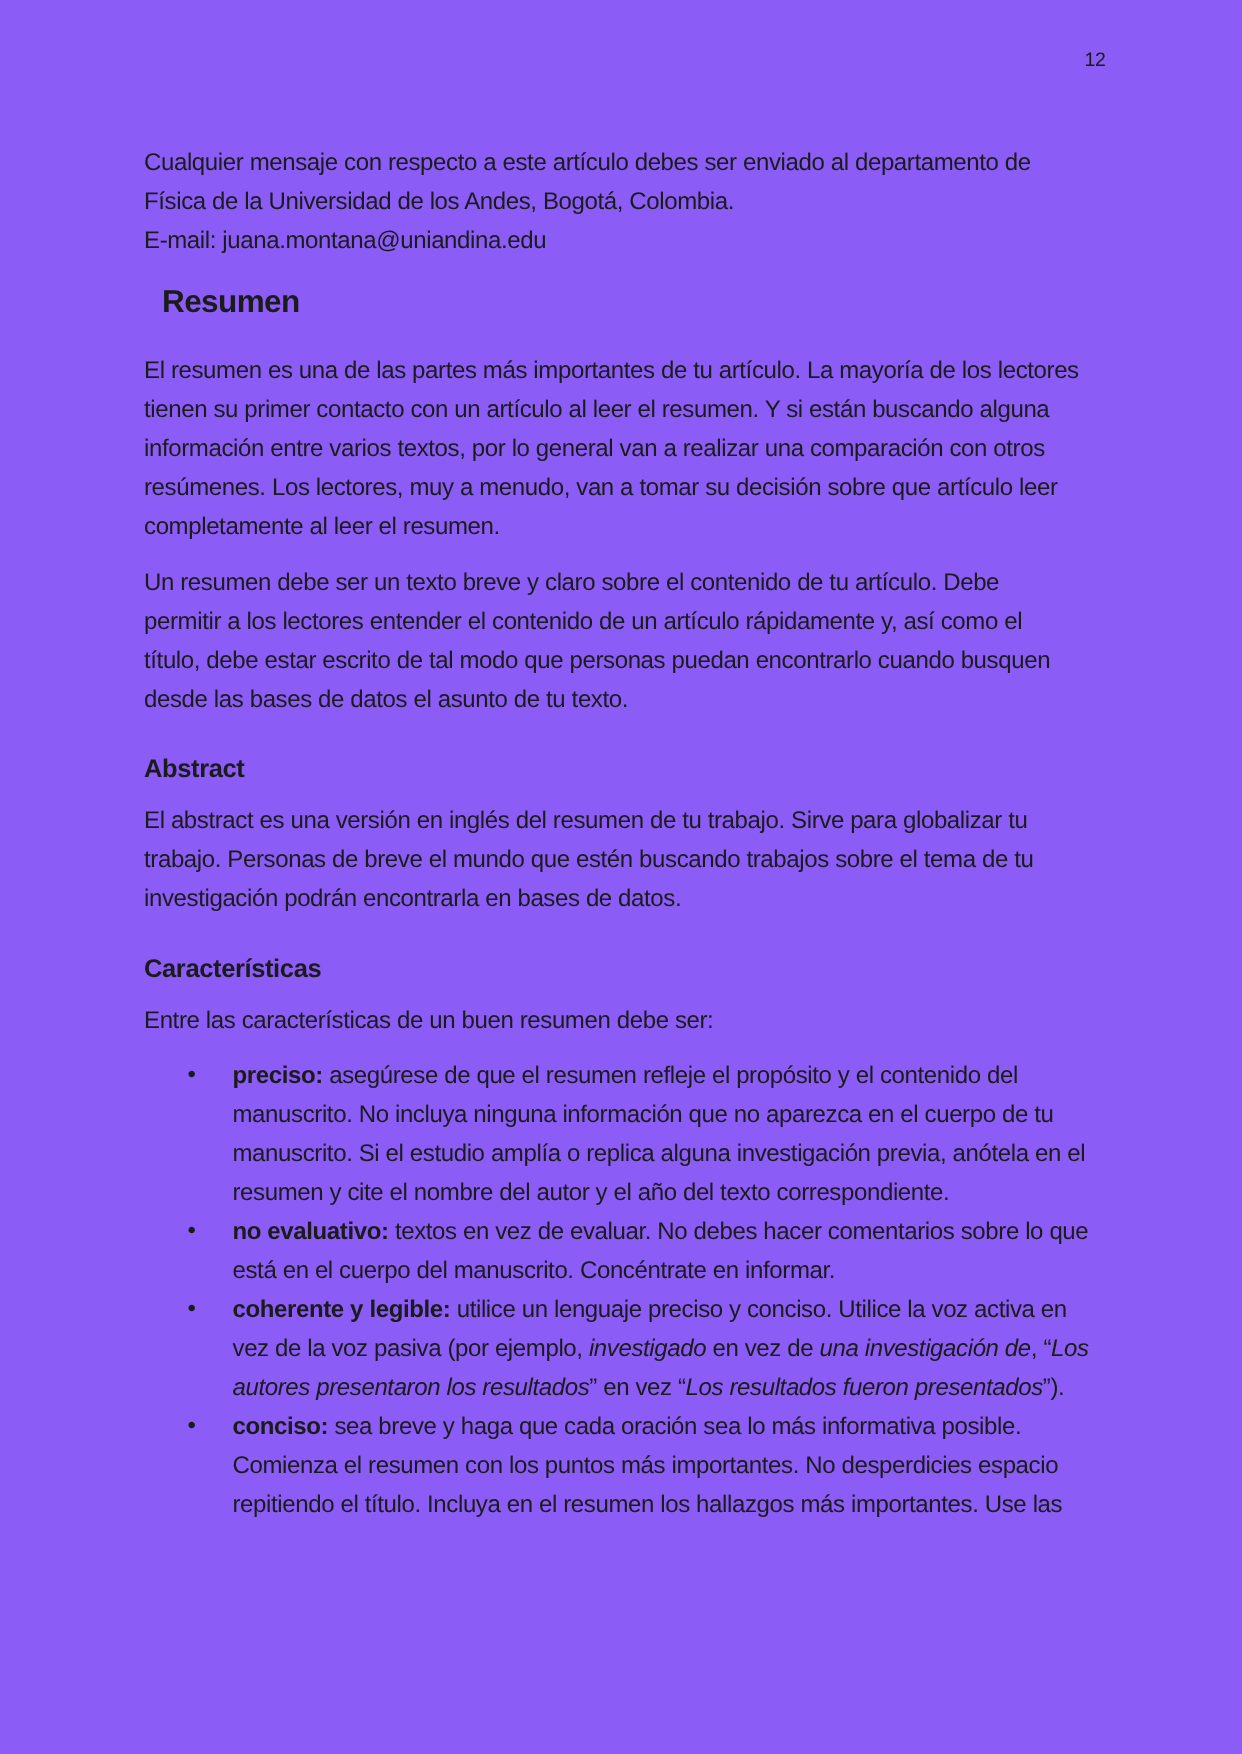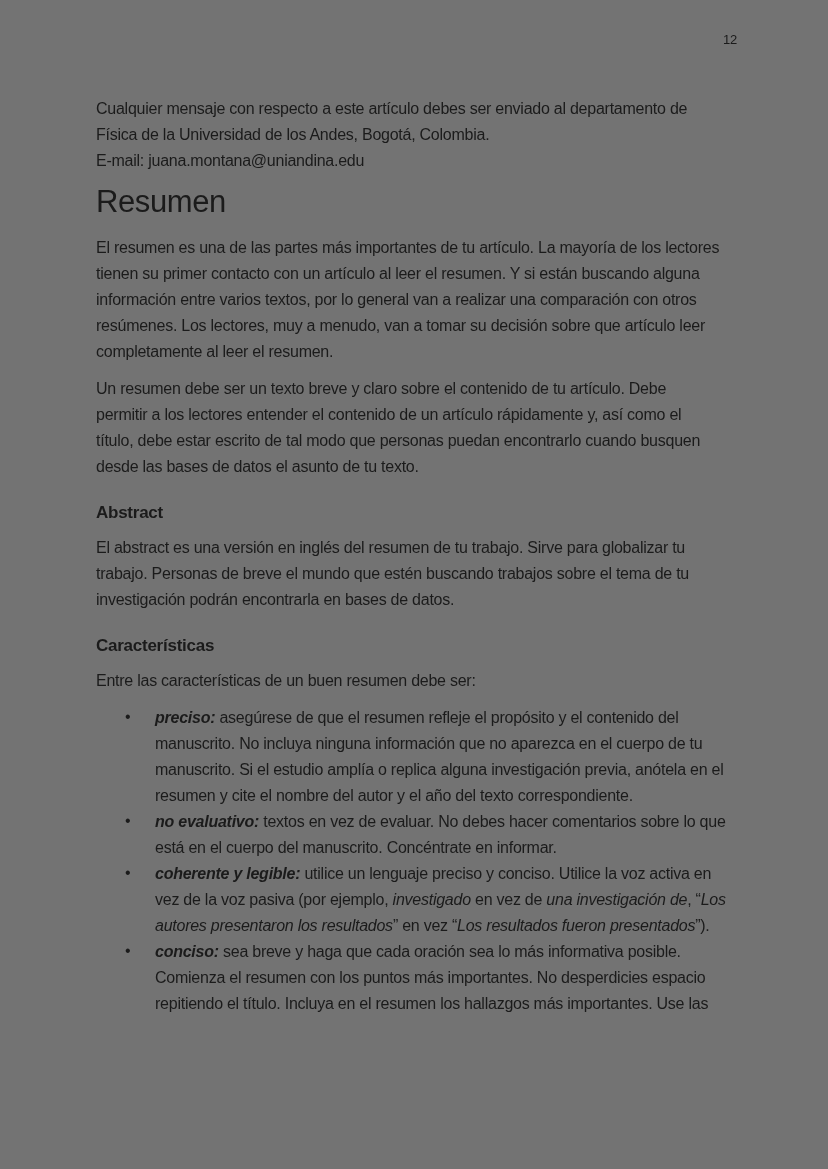--- a/index.html
+++ b/index.html
@@ -9,21 +9,21 @@
   body {
     width: 828px;
     height: 1169px;
     background: #ffffff;
     font-family: "Liberation Sans", sans-serif;
   }
   .page {
     position: relative;
     width: 828px;
     height: 1169px;
-    background: #737373;
+    background: #8b5cf6;
     color: #1b1b1b;
     overflow: hidden;
   }
   .page-number {
     position: absolute;
     top: 32px;
     right: 91px;
     font-size: 13px;
     letter-spacing: -0.2px;
   }
@@ -33,25 +33,25 @@
     left: 96px;
     width: 640px;
     font-size: 16px;
     line-height: 26px;
     letter-spacing: -0.25px;
   }
   p {
     margin: 0 16px 11px 0;
   }
   h1 {
-    font-size: 31px;
+    font-size: 21px;
     line-height: 34px;
-    font-weight: 400;
+    font-weight: 700;
     letter-spacing: -0.4px;
-    margin: 8px 0 16px 0;
+    margin: 8px 0 16px 12px;
   }
   h2 {
     font-size: 17px;
     line-height: 26px;
     font-weight: 700;
     margin: 20px 0 9px 0;
   }
   ul.bullets {
     list-style: none;
     margin: 8px 0 0 0;
@@ -59,21 +59,21 @@
   }
   ul.bullets li {
     position: relative;
     padding-left: 59px;
   }
   ul.bullets .marker {
     position: absolute;
     left: 29px;
     top: -1px;
   }
-  .b { font-weight: 700; font-style: italic; }
+  .b { font-weight: 700; }
   .i { font-style: italic; }
 </style>
 </head>
 <body style="background: rgb(255, 255, 255);">
 
 <div class="page" style="color: rgb(27, 27, 27);">
 
   <div class="page-number">12</div>
 
   <div class="content">

